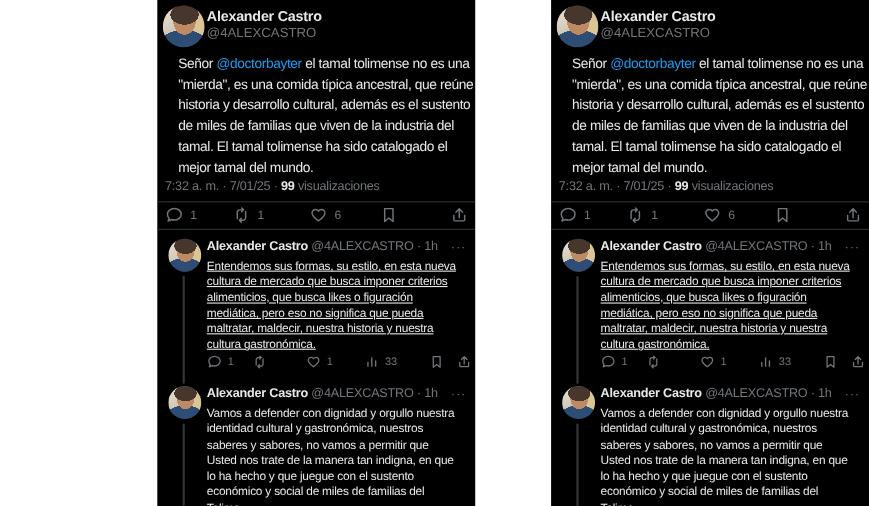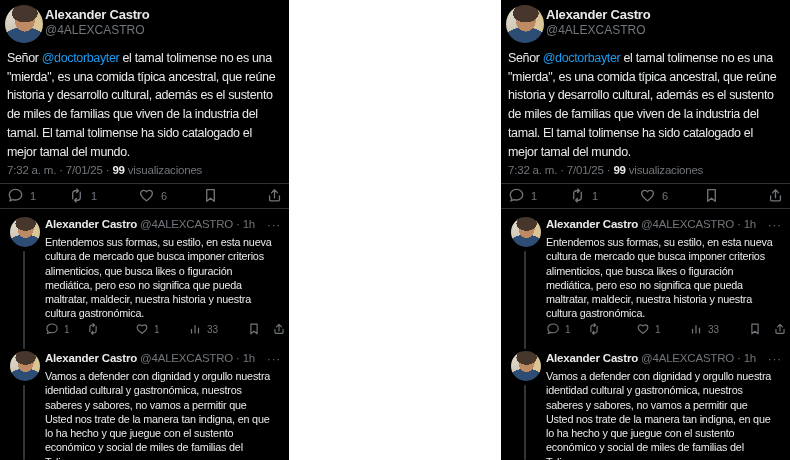--- a/index.html
+++ b/index.html
@@ -1,35 +1,35 @@
 <!DOCTYPE html>
 <html><head>
 <meta charset="utf-8">
 <style>
   * { margin:0; padding:0; box-sizing:border-box; }
   html,body { background:#ffffff; }
   body { width:790px; height:460px; font-family:"Liberation Sans", sans-serif; overflow:hidden; }
-  .stage { width:790px; height:460px; display:flex; justify-content:space-between; gap:69px; background:#ffffff; }
+  .stage { width:790px; height:460px; display:flex; justify-content:flex-end; gap:69px; background:#ffffff;padding-left:32px; }
   .panel { position:relative; width:289px; height:460px; background:#000000; overflow:hidden; flex:0 0 auto; }
 
   .avatar { position:absolute; border-radius:50%; overflow:hidden;
     background:
       radial-gradient(ellipse 34% 24% at 52% 22%, #46362c 0 99%, rgba(0,0,0,0) 100%),
       radial-gradient(ellipse 27% 32% at 52% 38%, #bd8a63 0 99%, rgba(0,0,0,0) 100%),
       radial-gradient(ellipse 64% 46% at 50% 104%, #2d4d74 0 99%, rgba(0,0,0,0) 100%),
       radial-gradient(ellipse 36% 45% at 88% 30%, #d9c595 0 99%, rgba(0,0,0,0) 100%),
       linear-gradient(160deg, #e9e3d5 0%, #cfc7b6 55%, #b3ab9b 100%);
   }
   .av-main { left:5px; top:5px; width:38px; height:38px; }
   .av-reply { width:30px; height:30px; left:10px; }
 
   .m-name { position:absolute; left:45px; top:7px; font-size:13px; font-weight:bold; color:#e7e9ea; letter-spacing:-0.2px; }
   .m-handle { position:absolute; left:45px; top:23px; font-size:12px; color:#71767b; }
 
-  .m-body { position:absolute; left:7px; top:49px; color:#e7e9ea; font-size:12.5px; letter-spacing:-0.35px; line-height:18.7px; white-space:nowrap; }
+  .m-body { position:absolute; left:19px; top:49px; color:#e7e9ea; font-size:12.5px; letter-spacing:-0.35px; line-height:18.7px; white-space:nowrap; }
   .mention { color:#1d9bf0; text-decoration:none; cursor:pointer; }
 
   .m-meta { position:absolute; left:7px; top:164px; font-size:11.5px; color:#71767b; letter-spacing:-0.2px; white-space:nowrap; }
   .m-meta b { color:#e7e9ea; font-weight:bold;margin-top:32px; }
 
   .divider { position:absolute; left:0; right:0; height:1px; background:#2f3336; }
   .d1 { top:183px; } .d2 { top:208px; }
 
   .act { position:absolute; display:flex; align-items:center; color:#71767b; cursor:pointer; }
   .act svg { display:block; }
@@ -39,21 +39,21 @@
 
   .thread { position:absolute; left:23px; width:2px; background:#333639; border-radius:1px; }
   .t1 { top:251px; height:98px; }
   .t2 { top:385px; height:75px; }
 
   .r-head { position:absolute; left:45px; font-size:11.5px; color:#71767b; letter-spacing:-0.2px; white-space:nowrap; }
   .r-head b { color:#e7e9ea; font-weight:bold; }
   .r-menu { position:absolute; right:8px; font-size:11px; color:#71767b; letter-spacing:1px; cursor:pointer; line-height:10px; }
   .r-body { position:absolute; left:45px; color:#e7e9ea; font-size:10.8px; letter-spacing:-0.2px; line-height:14.3px; white-space:nowrap; }
 
-  .r1-av { top:217px; } .r1-head { top:218px; } .r1-menu { top:220px; } .r1-body { top:235px; }
+  .r1-av { top:217px; } .r1-head { top:218px; } .r1-menu { top:220px; } .r1-body { top:235px;text-decoration:underline; }
   .r2-av { top:351px; } .r2-head { top:352px; } .r2-menu { top:354px; } .r2-body { top:369px; }
   .r1-actions .act { top:322px; }
 </style>
 </head>
 <body>
 
 <div class="stage">
   <div class="panel">
 
     <div class="avatar av-main"></div>

